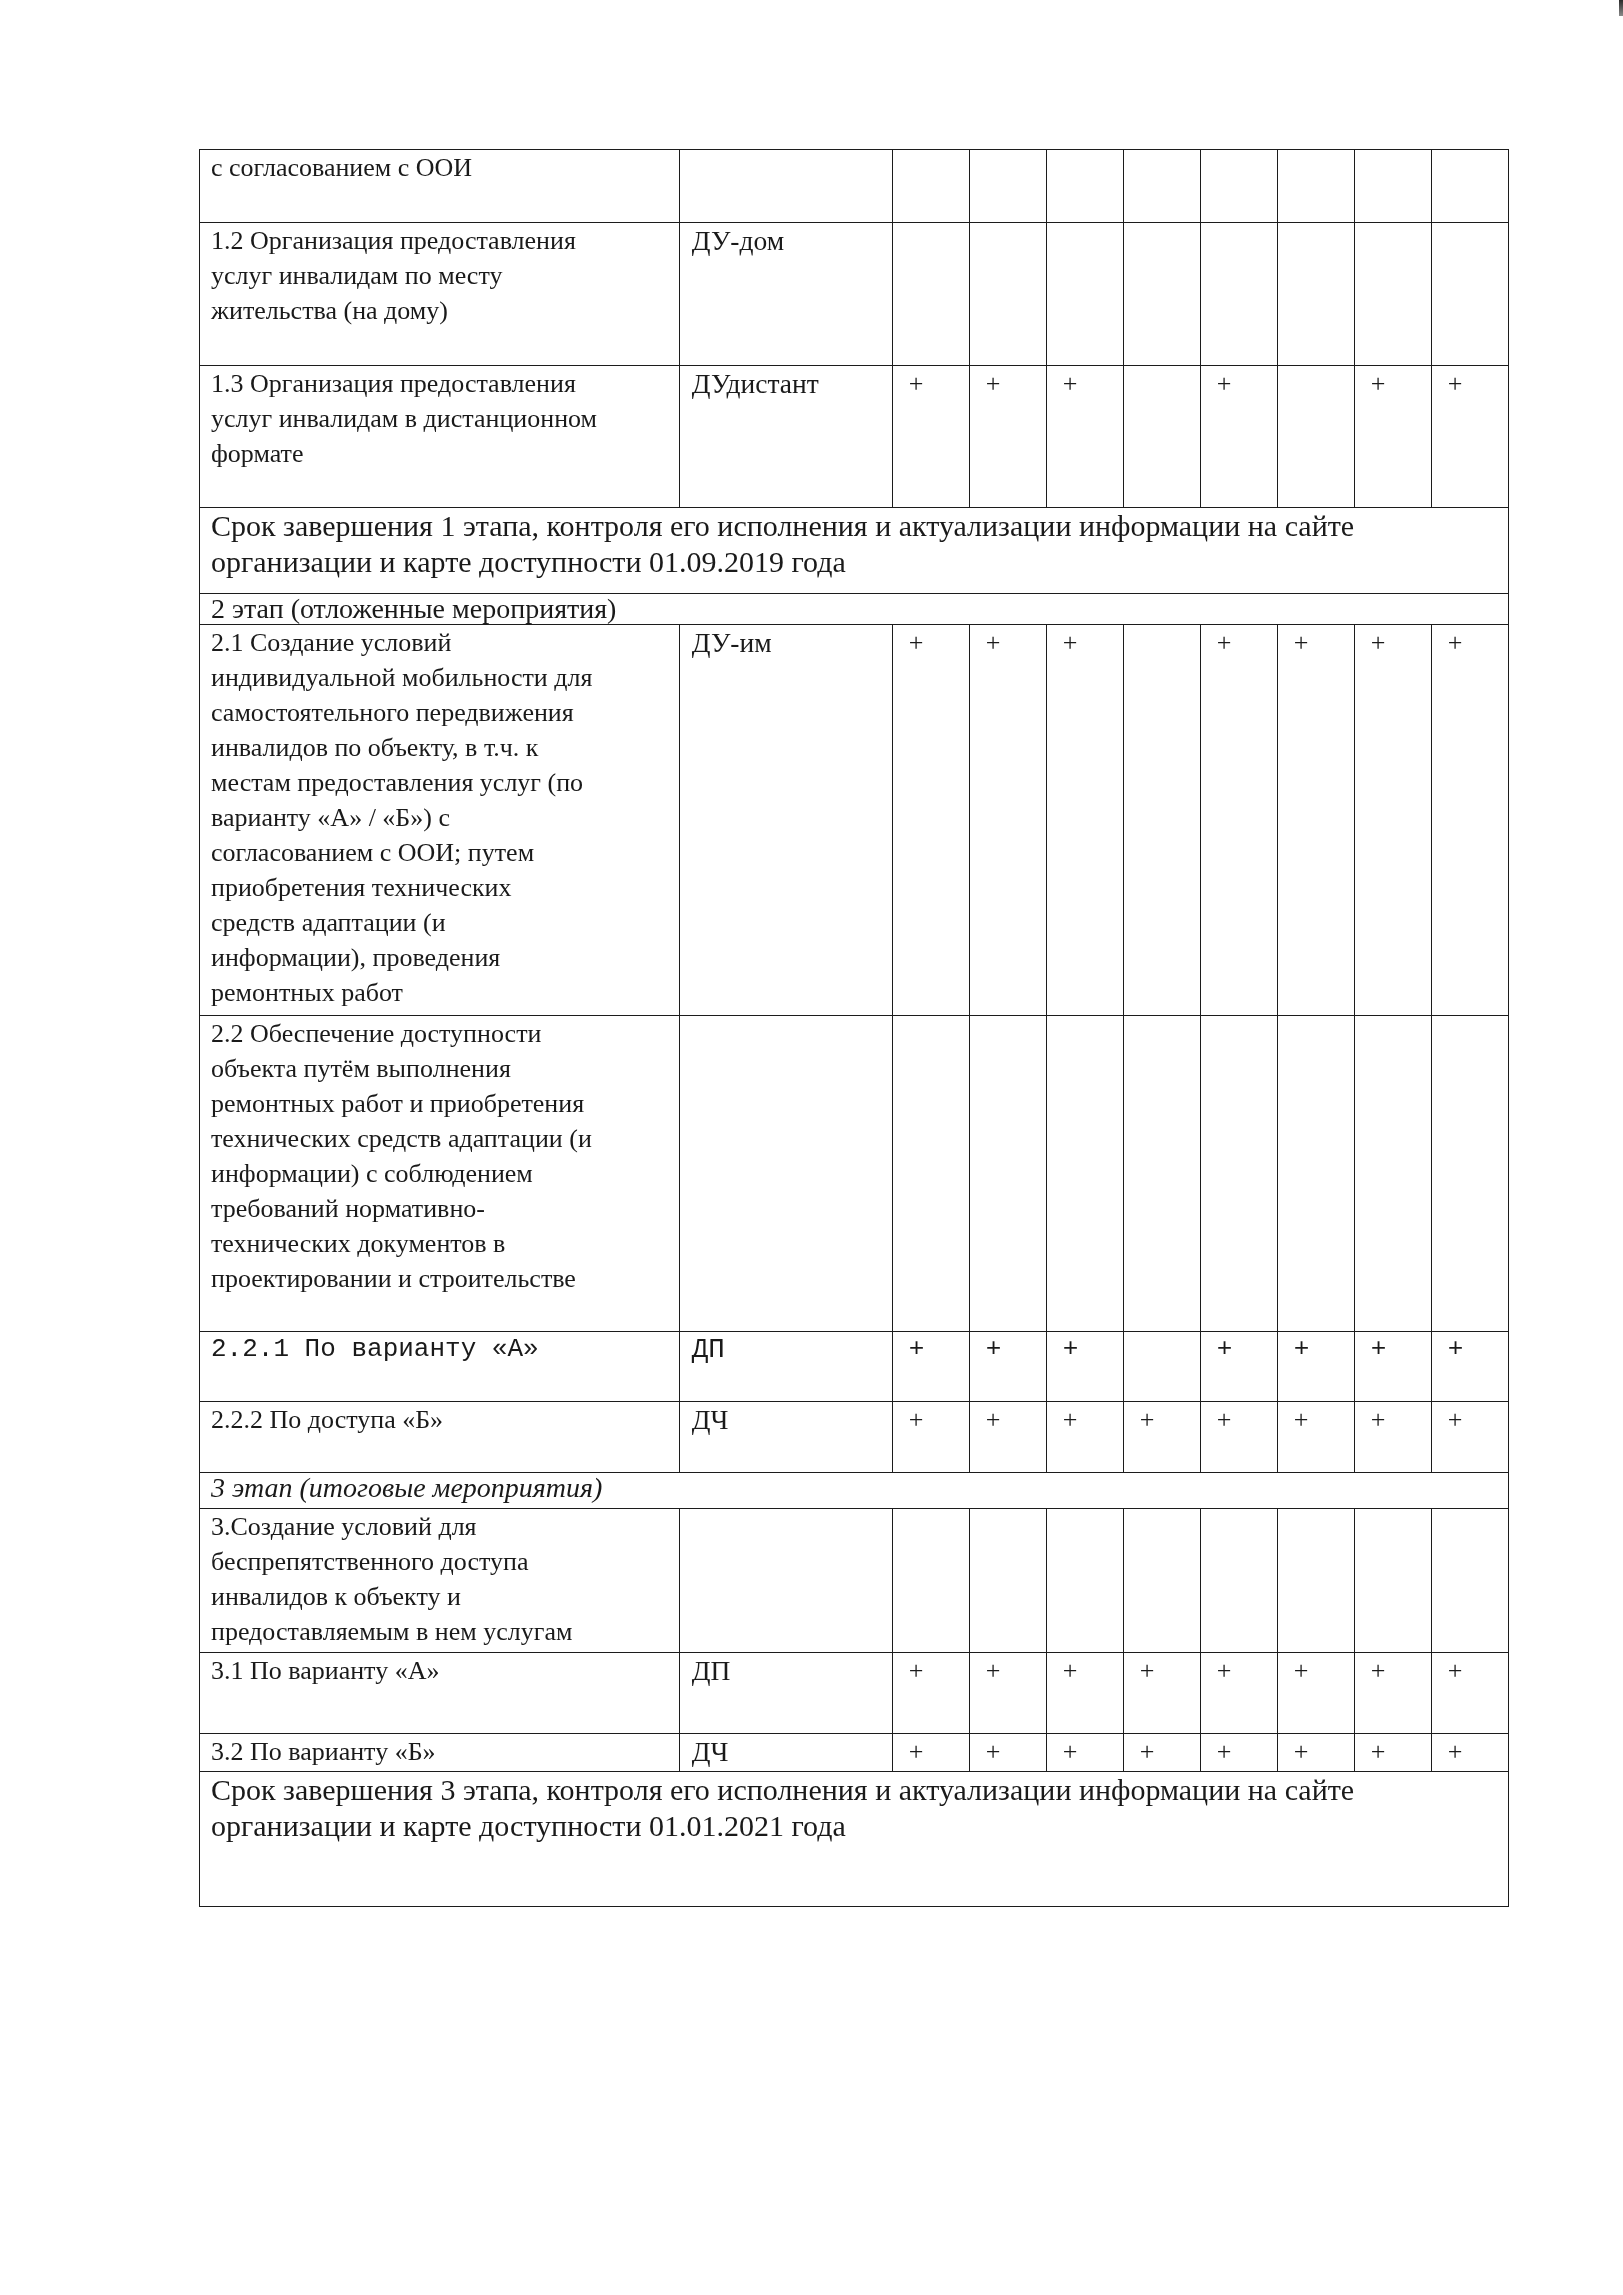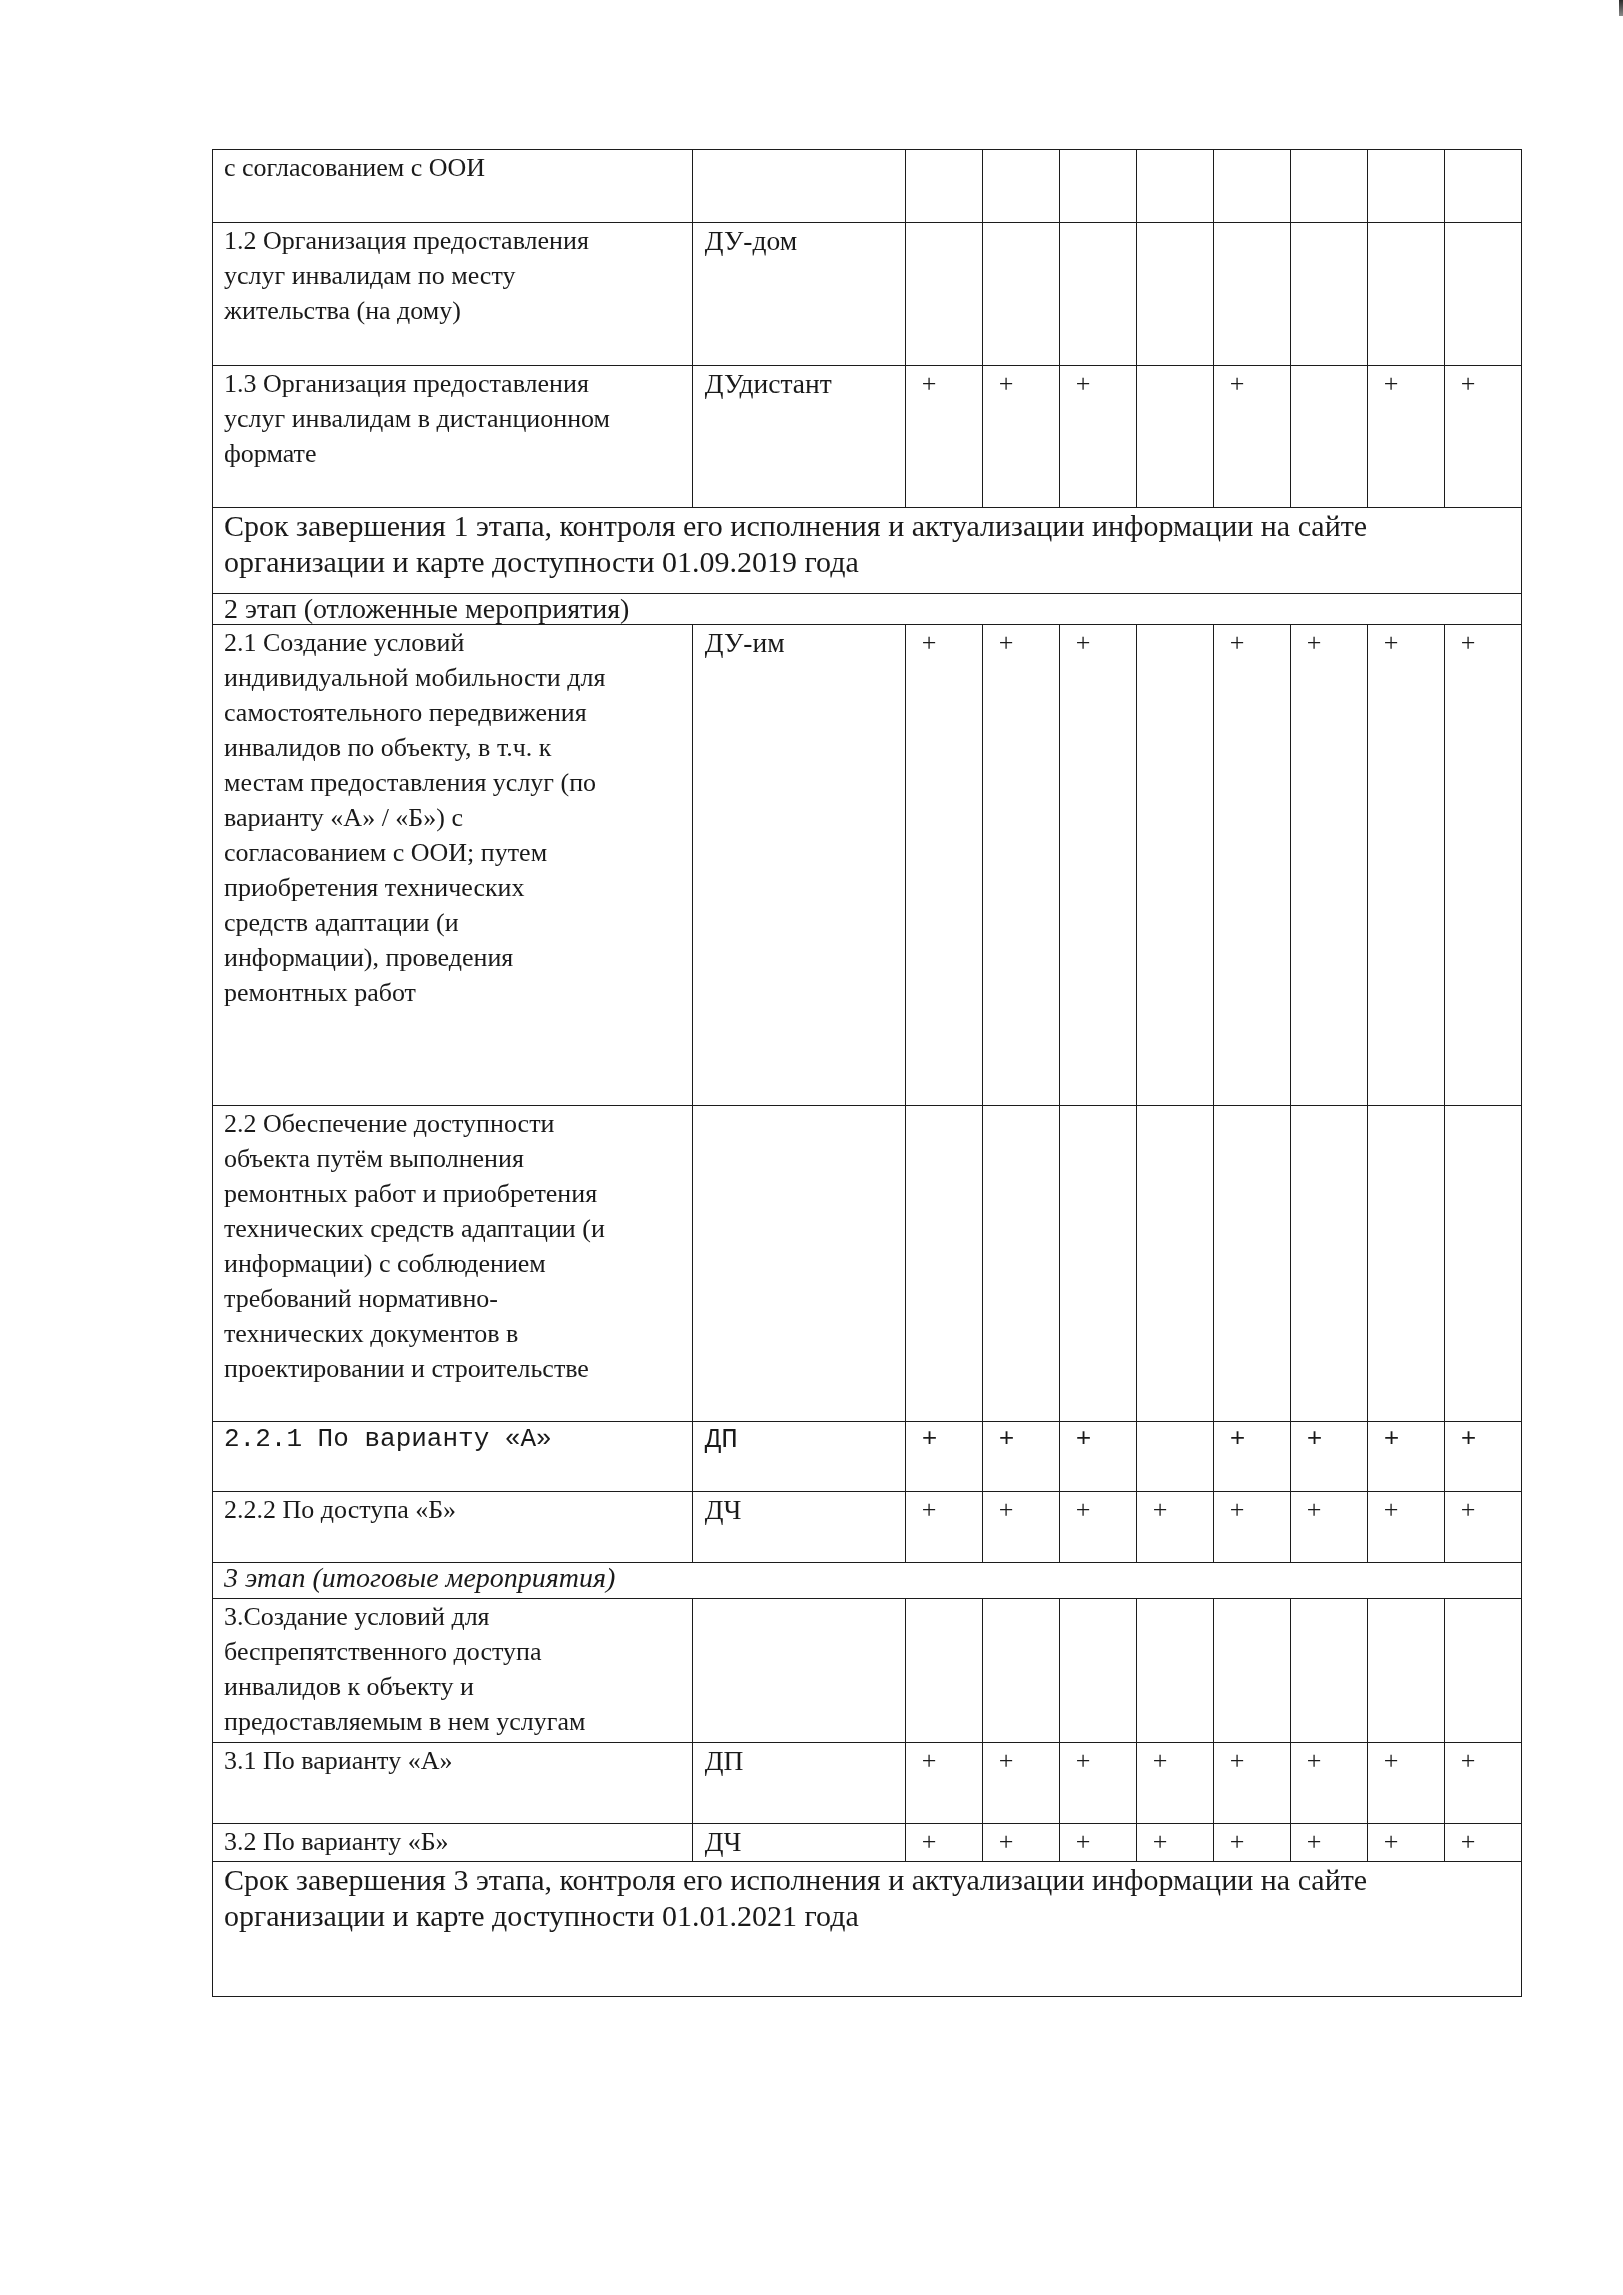--- a/index.html
+++ b/index.html
@@ -6,21 +6,21 @@
   body {
     width: 1623px; height: 2295px; position: relative; overflow: hidden;
     font-family: "Liberation Serif", "DejaVu Serif", serif;
     color: #1a1a1a;
   }
   .scan-mark {
     position: absolute; left: 1619px; top: 0; width: 4.6px; height: 15.7px;
     background: linear-gradient(#2a2a2a, #8a8a8a);
   }
   table.plan {
-    position: absolute; left: 212px; top: 149px;
+    position: absolute; left: 199px; top: 149px;
     border-collapse: collapse; table-layout: fixed;
     width: 1308px;
   }
   table.plan td {
     border: 1.6px solid #1c1c1c;
     vertical-align: top;
     padding: 0;
     font-size: 26px; line-height: 35px;
   }
   col.c-name { width: 480px; }
@@ -97,21 +97,21 @@
         <td class="mark"><span></span></td>
         <td class="mark"><span>+</span></td>
         <td class="mark"><span>+</span></td>
       </tr>
       <tr style="height: 86px;">
         <td colspan="10" class="deadline"><span>Срок завершения 1 этапа, контроля его исполнения и актуализации информации на сайте организации и карте доступности 01.09.2019 года</span></td>
       </tr>
       <tr style="height: 31px;">
         <td colspan="10" class="stage"><span>2 этап (отложенные мероприятия)</span></td>
       </tr>
-      <tr style="height: 481px;">
+      <tr style="height: 391px;">
         <td class="name">
           <span class="txt">2.1 Создание условий
 индивидуальной мобильности для
 самостоятельного передвижения
 инвалидов по объекту, в т.ч. к
 местам предоставления услуг (по
 варианту «А» / «Б») с
 согласованием с ООИ; путем
 приобретения технических
 средств адаптации (и

